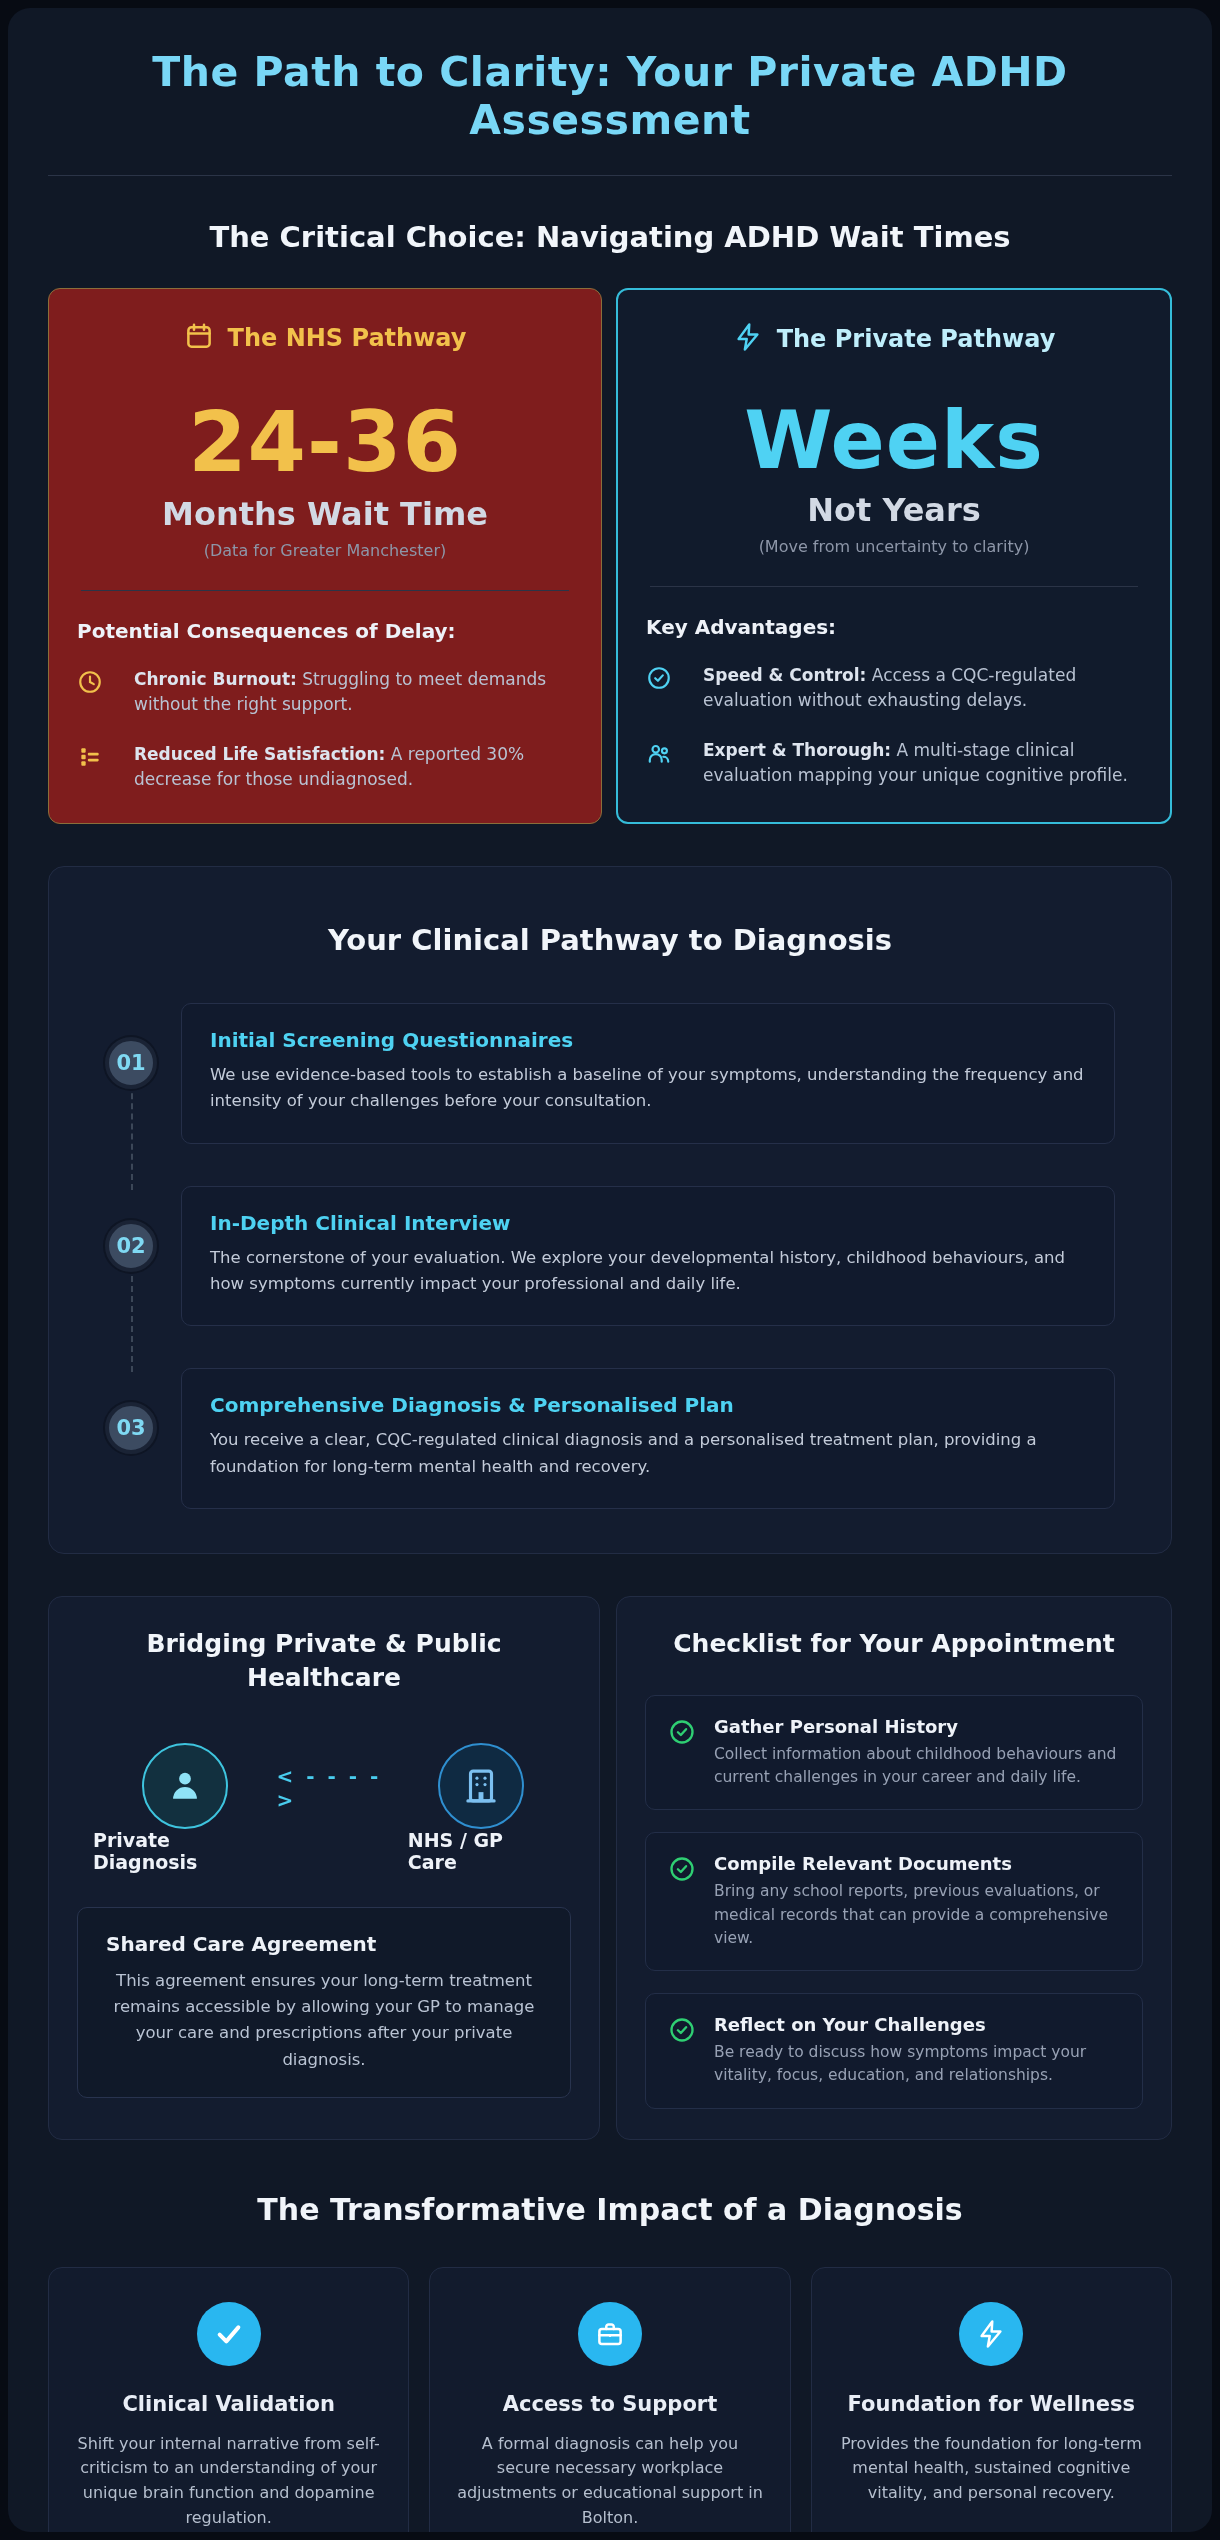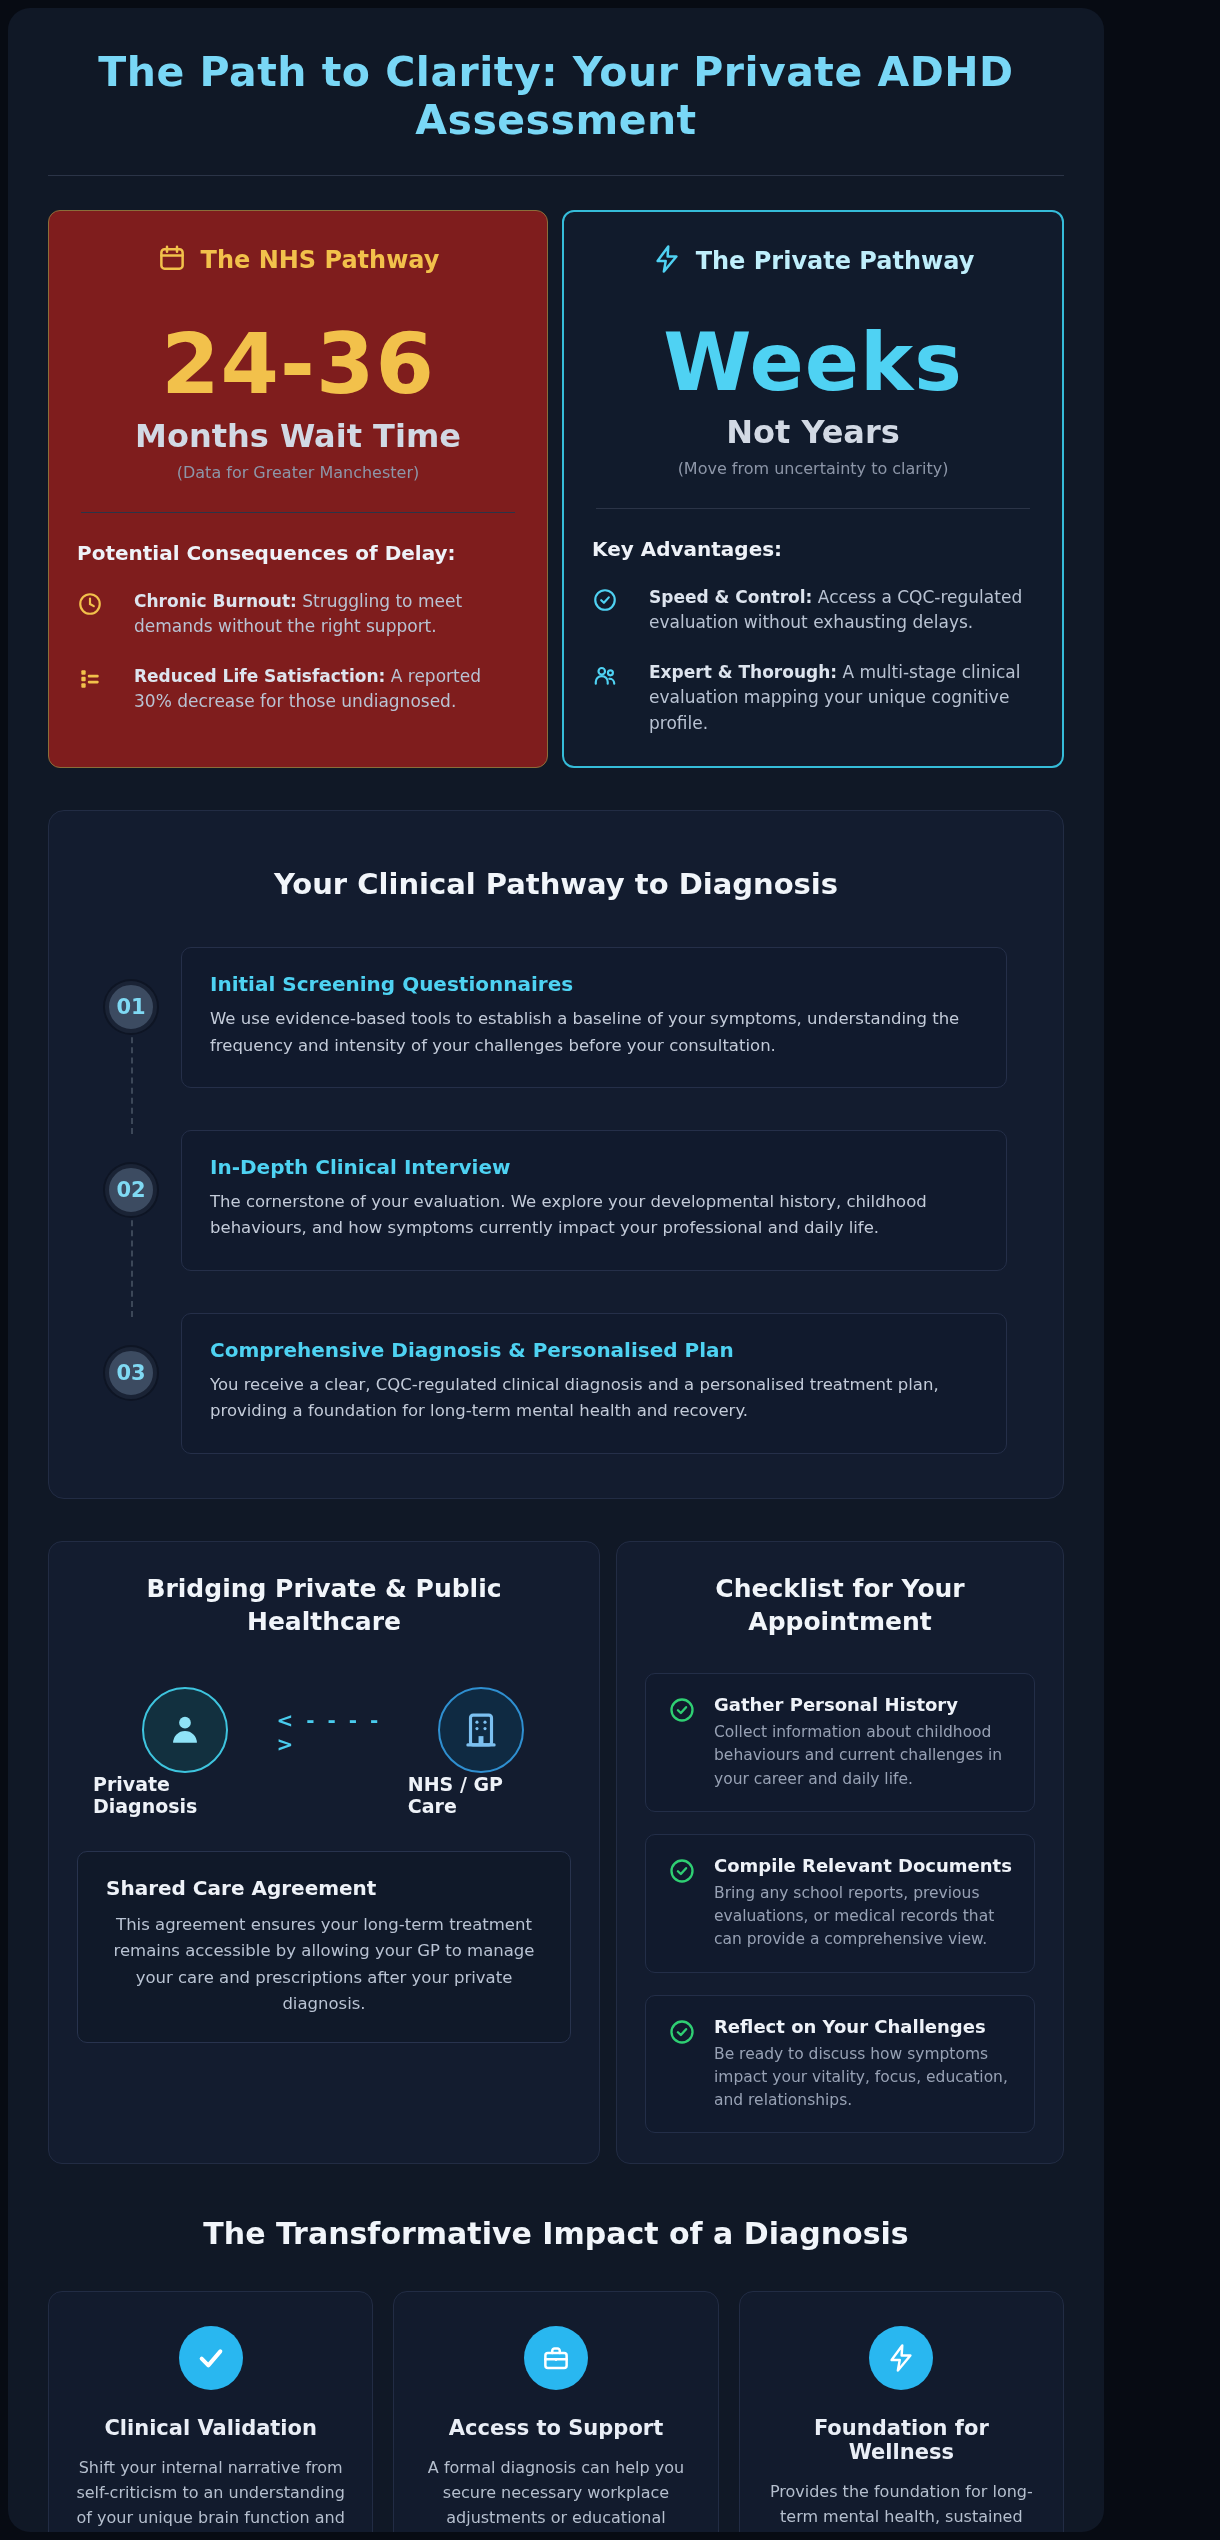--- a/index.html
+++ b/index.html
@@ -1,20 +1,20 @@
 <!DOCTYPE html>
 <html><head>
 <meta charset="utf-8">
 <style>
   * { box-sizing: border-box; margin: 0; padding: 0; }
   html,body { background:#070b13; }
   body { font-family:"DejaVu Sans", sans-serif; width:1220px; }
   .poster { position:relative; width:1220px; height:2540px; background:#070b13; }
   .sheet {
-    position:absolute; left:8px; top:8px; width:1096px; height:2524px;
+    position:absolute; left:8px; top:8px; width:1204px; height:2524px;
     background:#101826; border-radius:22px; overflow:hidden;
     padding:30px 32px 0 32px;
   }
   
   .main-title {
     color:#79d7f6; font-size:41px; font-weight:bold; text-align:center;
     line-height:1.18; max-width:1060px; margin:10px auto 0 auto; letter-spacing:.5px;
   }
   .subtitle { color:#cdd6e2; font-size:21px; text-align:center; margin-top:14px; }
   .hr { border:none; border-top:1px solid #2b3447; margin:30px 8px 0 8px; }
@@ -114,20 +114,21 @@
 </style>
 </head>
 <body>
 
 <div class="poster">
   <div class="sheet">
 
     <div class="main-title">The Path to Clarity: Your Private ADHD Assessment</div>
     <hr class="hr">
 
+    <div class="section-h wait-h">The Critical Choice: Navigating ADHD Wait Times</div>
 
     <div class="cards-row">
 
       <div class="pathway-card card-nhs">
         <div class="card-head">
           <span>
             <svg width="30" height="30" viewBox="0 0 24 24" fill="none" stroke="#f2c14b" stroke-width="2" stroke-linecap="round">
               <rect x="3.5" y="5" width="17" height="15.5" rx="2.5"></rect>
               <line x1="8" y1="3" x2="8" y2="7"></line>
                 <line x1="16" y1="3" x2="16" y2="7"></line>

